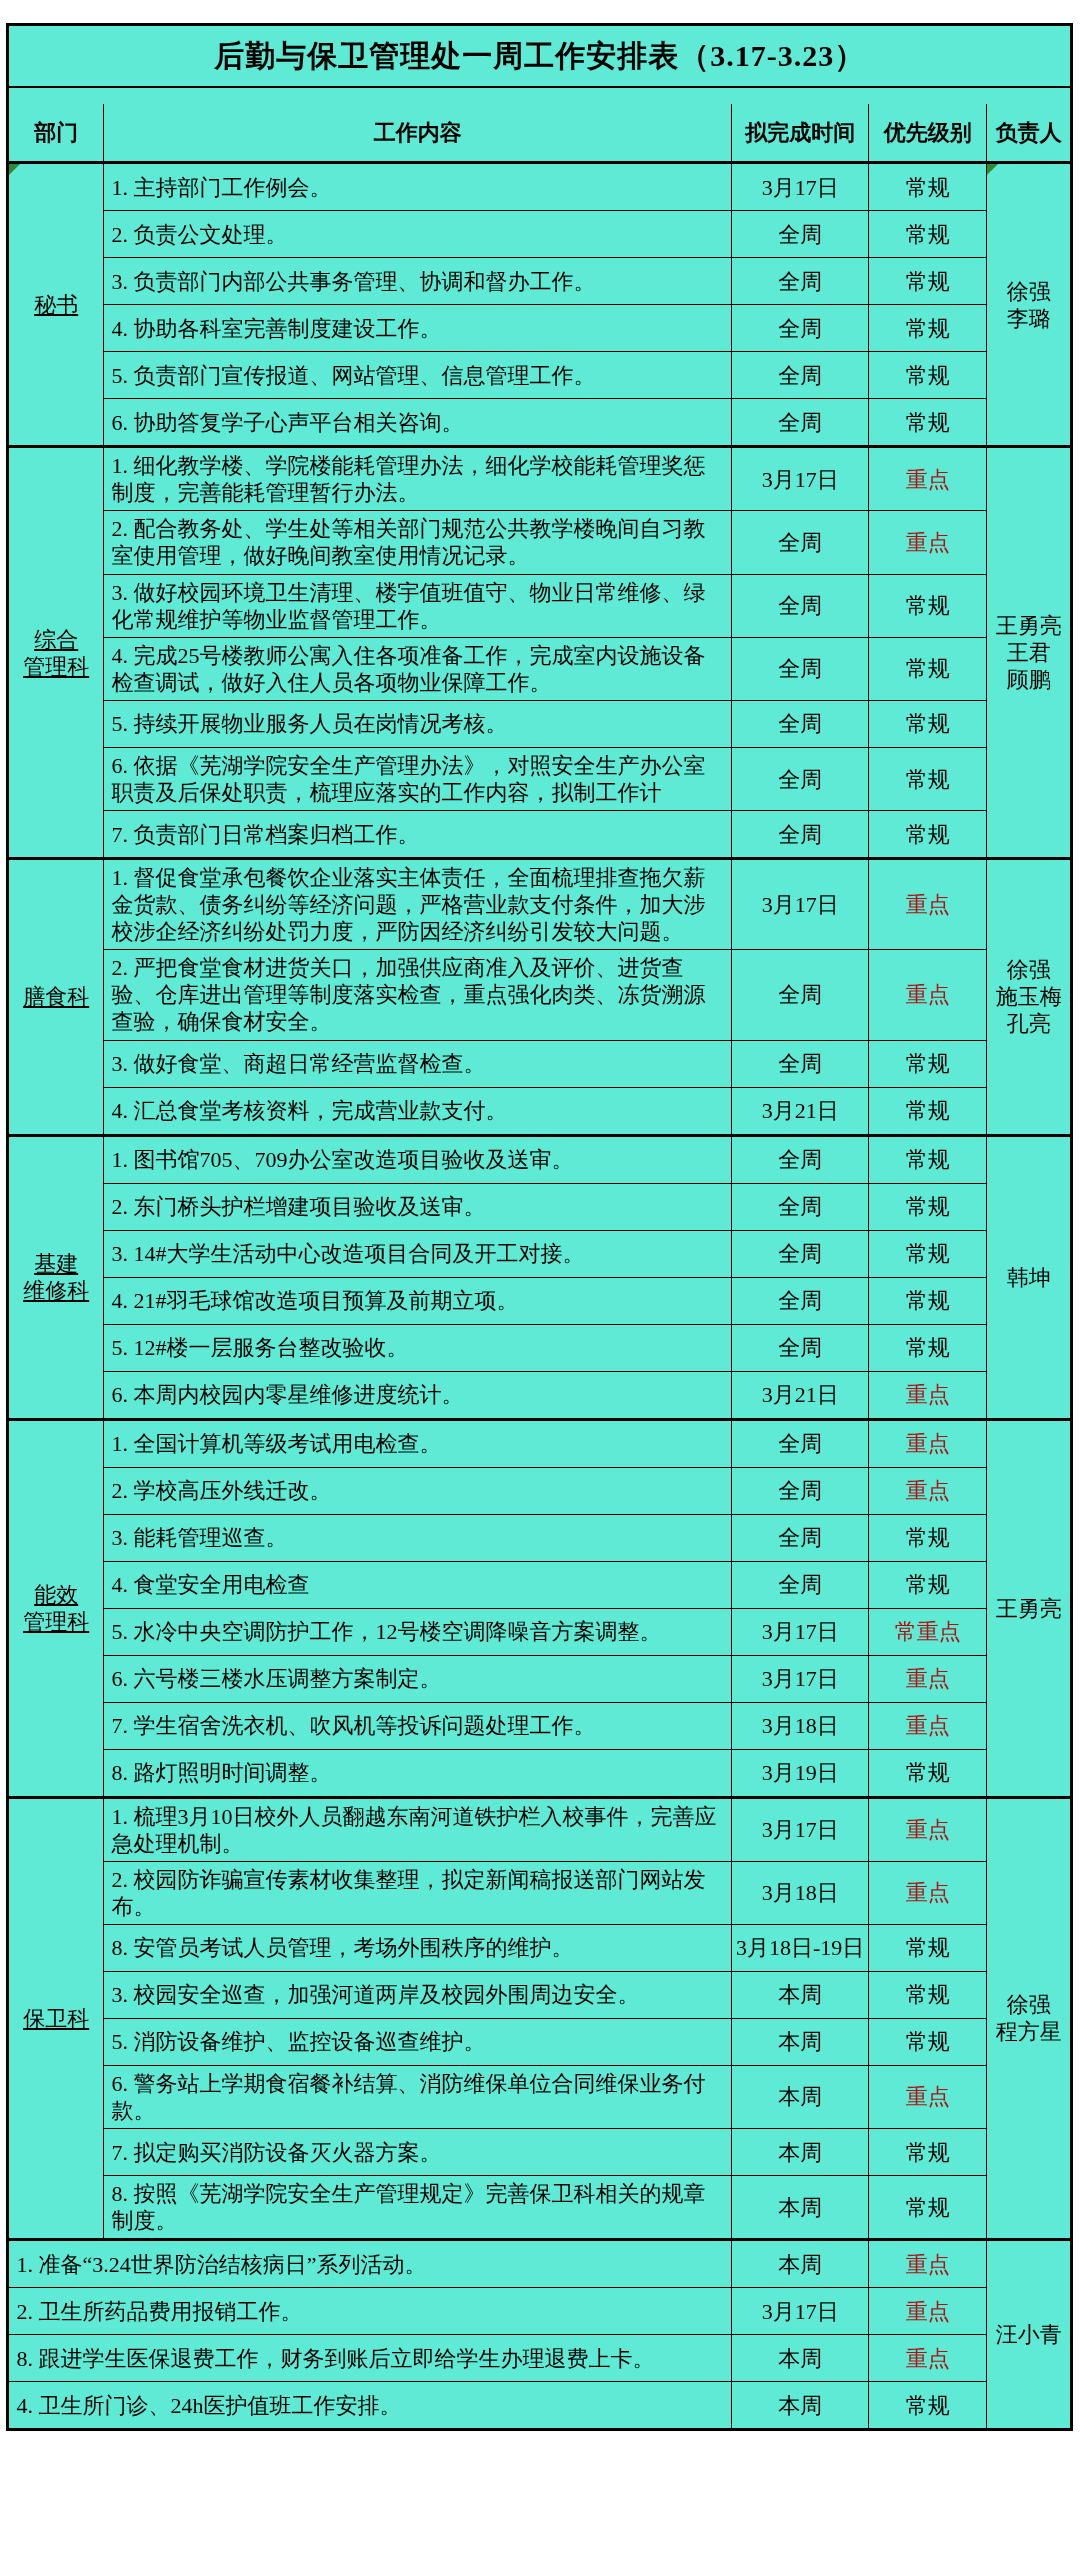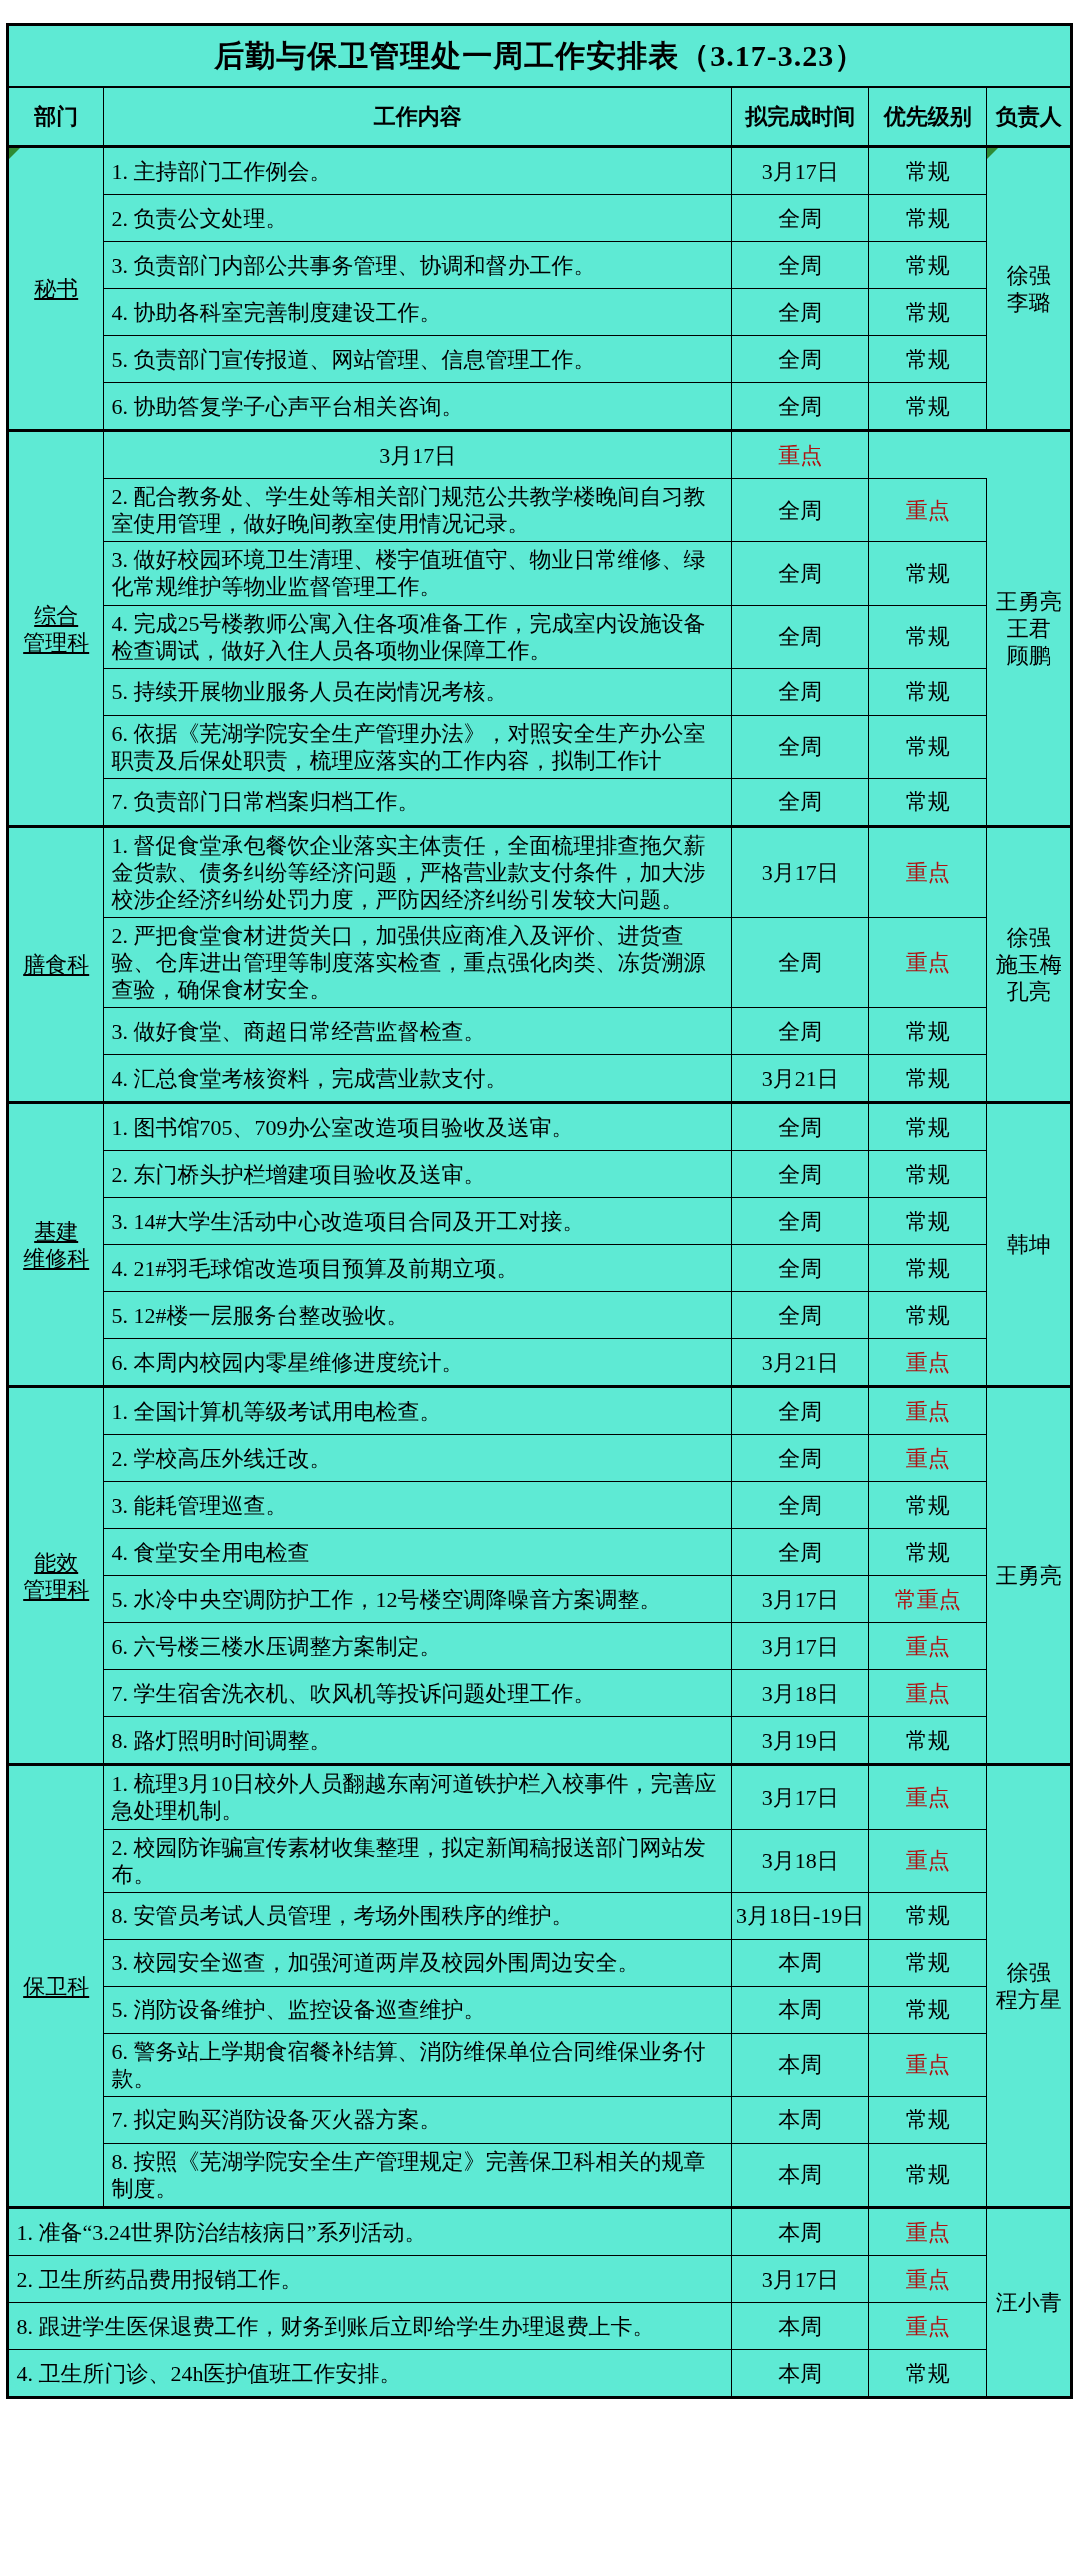--- a/index.html
+++ b/index.html
@@ -10,21 +10,21 @@
   }
   .title-row{
     min-height:52px;display:flex;align-items:center;justify-content:center;
     font-size:30px;font-weight:bold;letter-spacing:1px;padding:4.1px 0;
   }
   .header-row{
     display:grid;grid-template-columns:95px 1fr 137px 118px 83px;
     border-top:2.6px solid #000;
     font-weight:bold;font-size:24px;
   }
-  .header-row .cell{min-height:57px;}
+  .header-row .cell{min-height:57px;margin-top:16px;}
   .cell{
     display:flex;align-items:center;justify-content:center;
     box-sizing:border-box;line-height:27px;font-size:22px;
     padding:3.1px 5.2px;text-align:center;white-space:pre-line;
     position:relative;
   }
   .v{border-right:1px solid #000;}
   .section{display:flex;border-top:3.1px solid #000;}
   .dept-cell{width:95px;flex:0 0 95px;text-decoration:underline;}
   .person-cell{width:83px;flex:0 0 83px;}
@@ -89,20 +89,21 @@
           </div>
         </div>
         <div class="cell person-cell corner">徐强
 李璐</div>
       </div>
       <div class="section">
         <div class="cell v dept-cell">综合
 管理科</div>
         <div class="rows">
           <div class="row">
+            <div class="cell v content-cell">1. 细化教学楼、学院楼能耗管理办法，细化学校能耗管理奖惩制度，完善能耗管理暂行办法。</div>
             <div class="cell v time-cell">3月17日</div>
             <div class="cell v priority-cell" style="color: rgb(176, 17, 17);">重点</div>
           </div>
           <div class="row">
             <div class="cell v content-cell">2. 配合教务处、学生处等相关部门规范公共教学楼晚间自习教室使用管理，做好晚间教室使用情况记录。</div>
             <div class="cell v time-cell">全周</div>
             <div class="cell v priority-cell" style="color: rgb(176, 17, 17);">重点</div>
           </div>
           <div class="row">
             <div class="cell v content-cell">3. 做好校园环境卫生清理、楼宇值班值守、物业日常维修、绿化常规维护等物业监督管理工作。</div>

